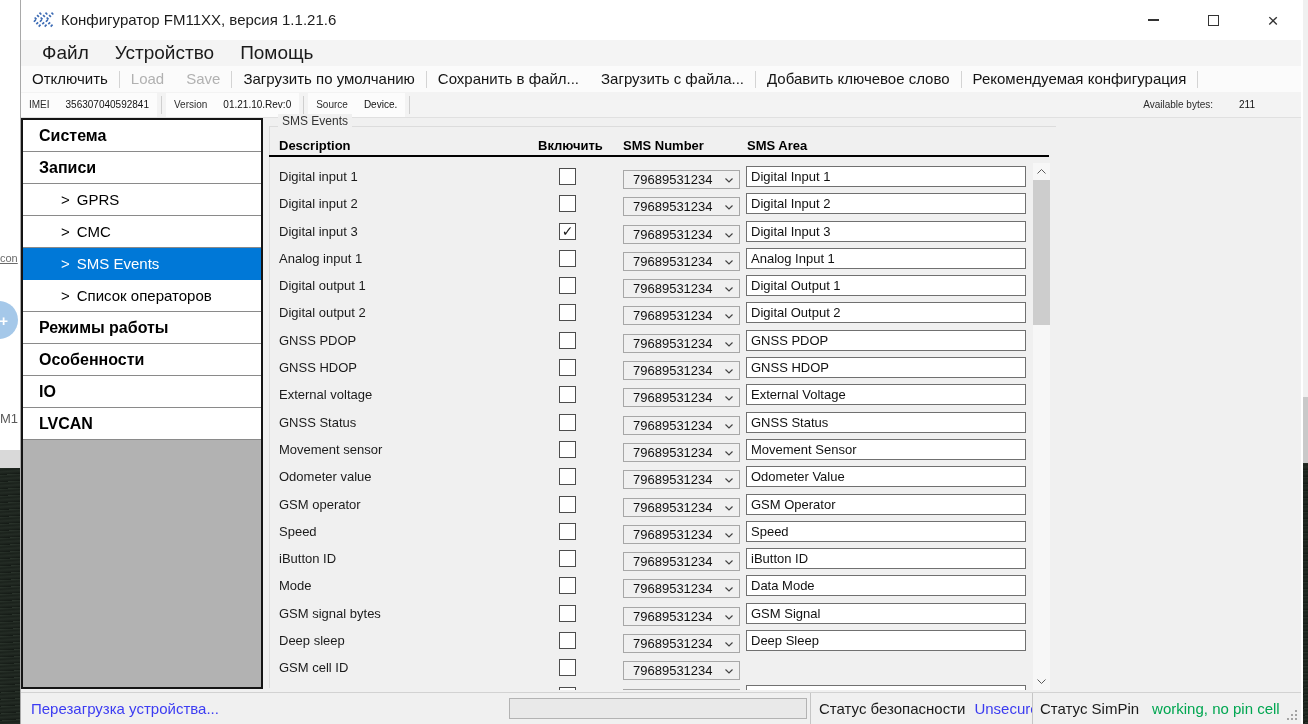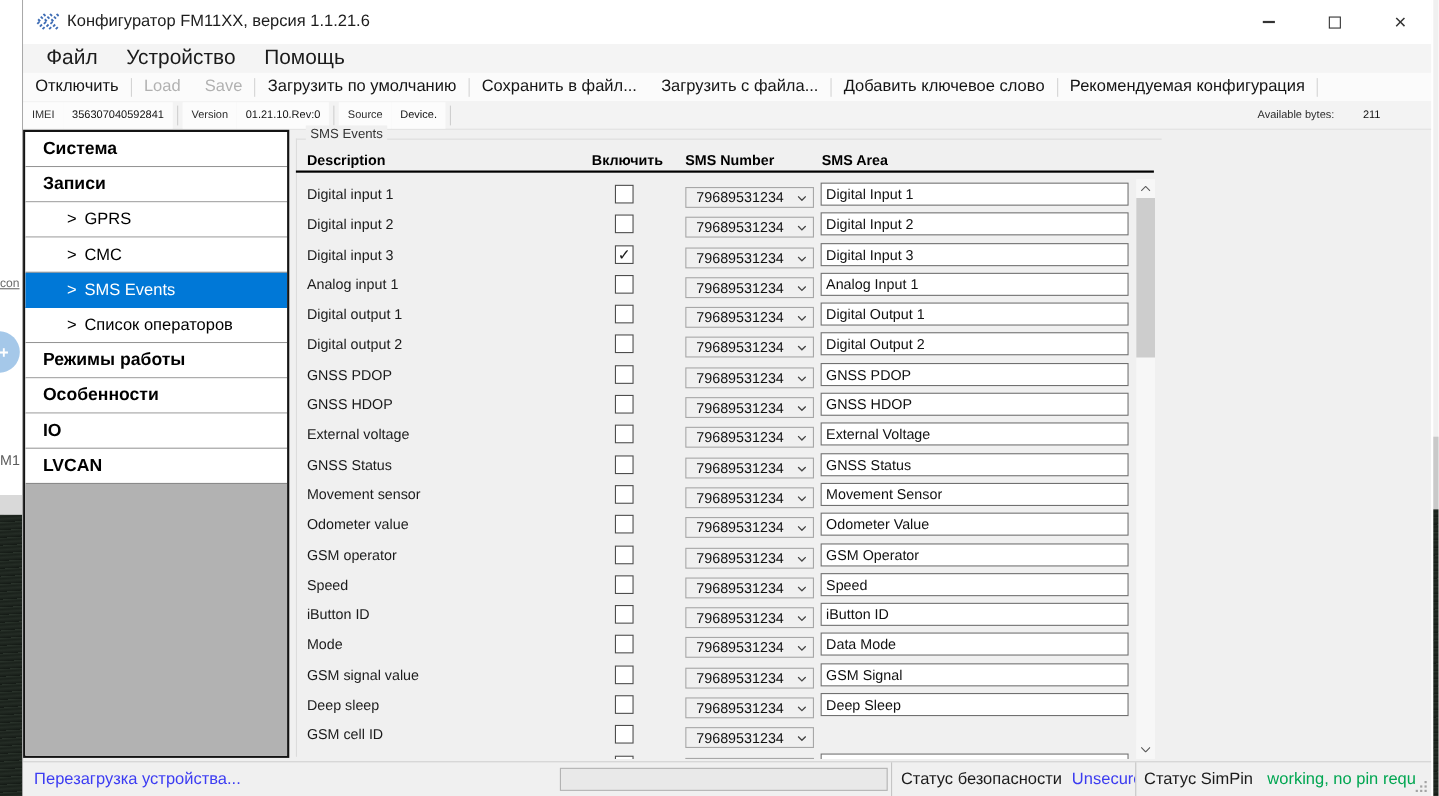--- a/index.html
+++ b/index.html
@@ -395,21 +395,21 @@
     <div class="cb"></div>
     <div class="combo">
       <span>79689531234</span>
       <svg class="combo-chev" width="8" height="5" viewBox="0 0 8 5">
               <polyline points="0.5,0.5 4,4 7.5,0.5" fill="none" stroke="#444" stroke-width="1.2"></polyline>
             </svg>
     </div>
     <input class="sms-text" value="Data Mode" style="">
   </div>
         <div class="row">
-    <span class="row-desc">GSM signal value</span>
+    <span class="row-desc">GSM signal bytes</span>
     <div class="cb"></div>
     <div class="combo">
       <span>79689531234</span>
       <svg class="combo-chev" width="8" height="5" viewBox="0 0 8 5">
               <polyline points="0.5,0.5 4,4 7.5,0.5" fill="none" stroke="#444" stroke-width="1.2"></polyline>
             </svg>
     </div>
     <input class="sms-text" value="GSM Signal" style="">
   </div>
         <div class="row">
@@ -460,21 +460,21 @@
 
     <div class="statusbar">
       <span class="sb-msg">Перезагрузка устройства...</span>
       <div class="sb-progress"></div>
       <div class="sb-sep sb-sep1"></div>
       <div class="sb-section sb-security">
         <span class="sb-label">Статус безопасности</span><span class="sb-val-blue">Unsecured</span>
       </div>
       <div class="sb-sep sb-sep2"></div>
       <div class="sb-section sb-simpin">
-        <span class="sb-label">Статус SimPin</span><span class="sb-val-green">working, no pin requ</span>
+        <span class="sb-label">Статус SimPin</span><span class="sb-val-green">working, no pin cell</span>
       </div>
       <svg class="sb-grip" width="13" height="13" viewBox="0 0 13 13">
         <g fill="#a3a3a3">
             <rect x="10" y="2" width="2" height="2"></rect>
             <rect x="10" y="6" width="2" height="2"></rect>
             <rect x="10" y="10" width="2" height="2"></rect>
             <rect x="6" y="6" width="2" height="2"></rect>
             <rect x="6" y="10" width="2" height="2"></rect>
             <rect x="2" y="10" width="2" height="2"></rect>
           </g>

